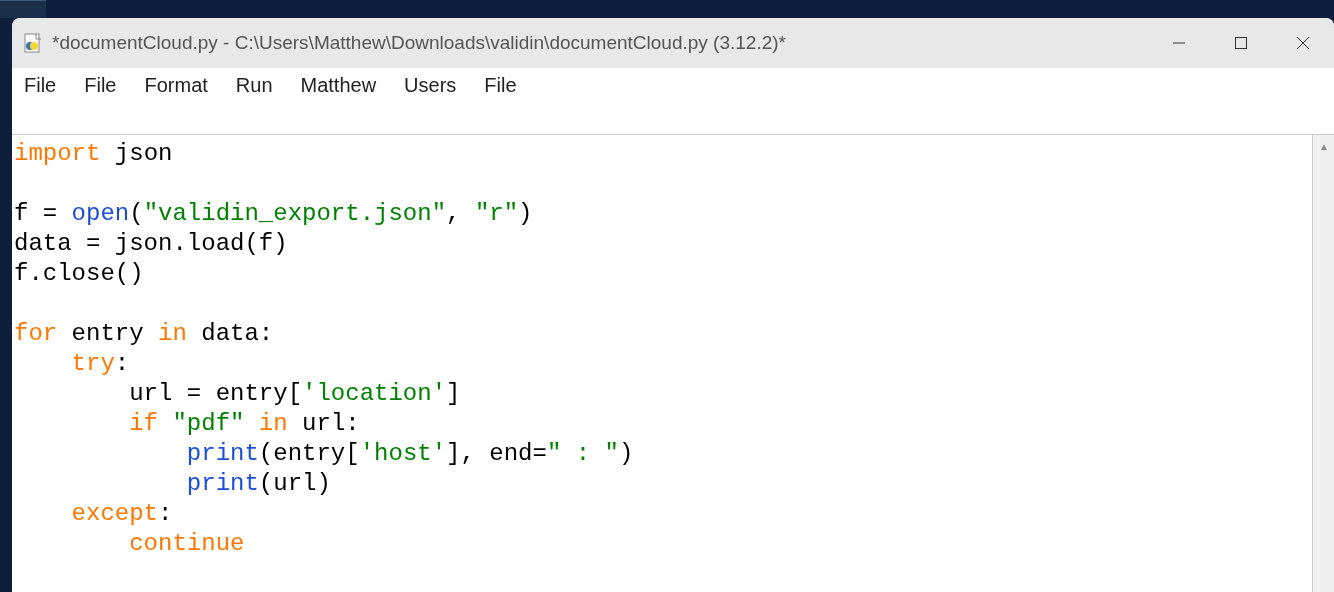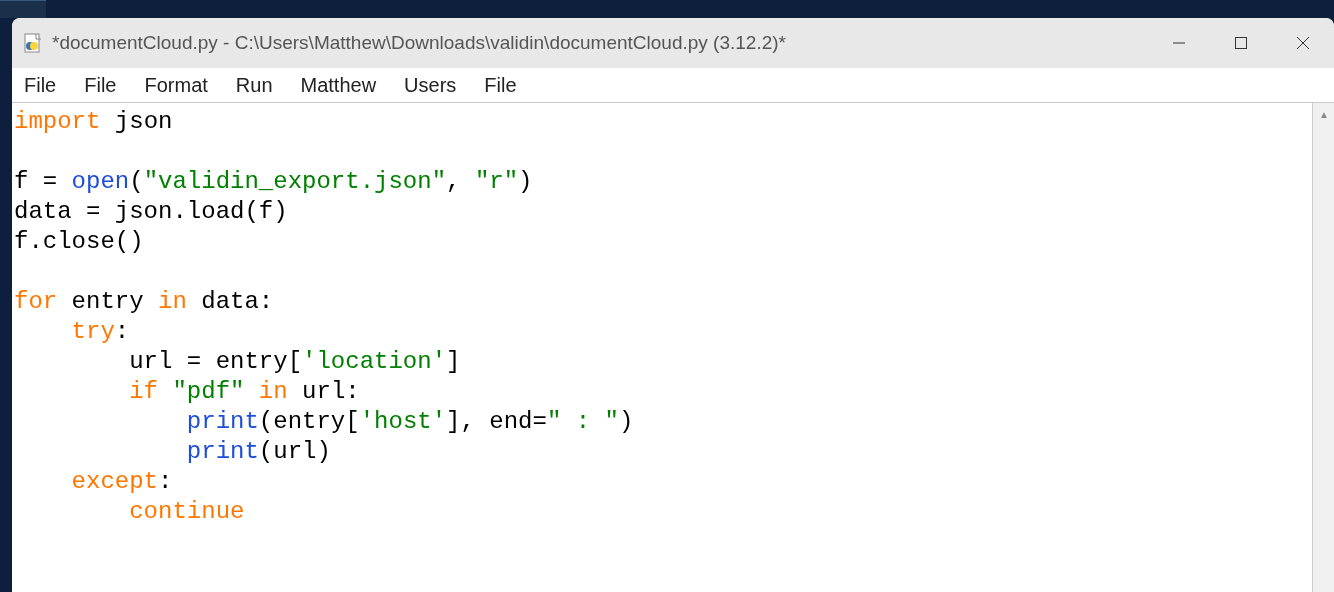--- a/index.html
+++ b/index.html
@@ -96,20 +96,21 @@
       font-size: 20px;
       color: #222;
     }
     .menu-item {
       cursor: default;
     }
     .editor-container {
       flex: 1;
       display: flex;
       border-top: 1px solid #ccc;
+      margin-top: 32px;
     }
     .editor {
       flex: 1;
       padding: 4px 0 0 2px;
       font-family: "Courier New", monospace;
       font-size: 24px;
       line-height: 30px;
       white-space: pre;
       color: #000;
       overflow: hidden;

